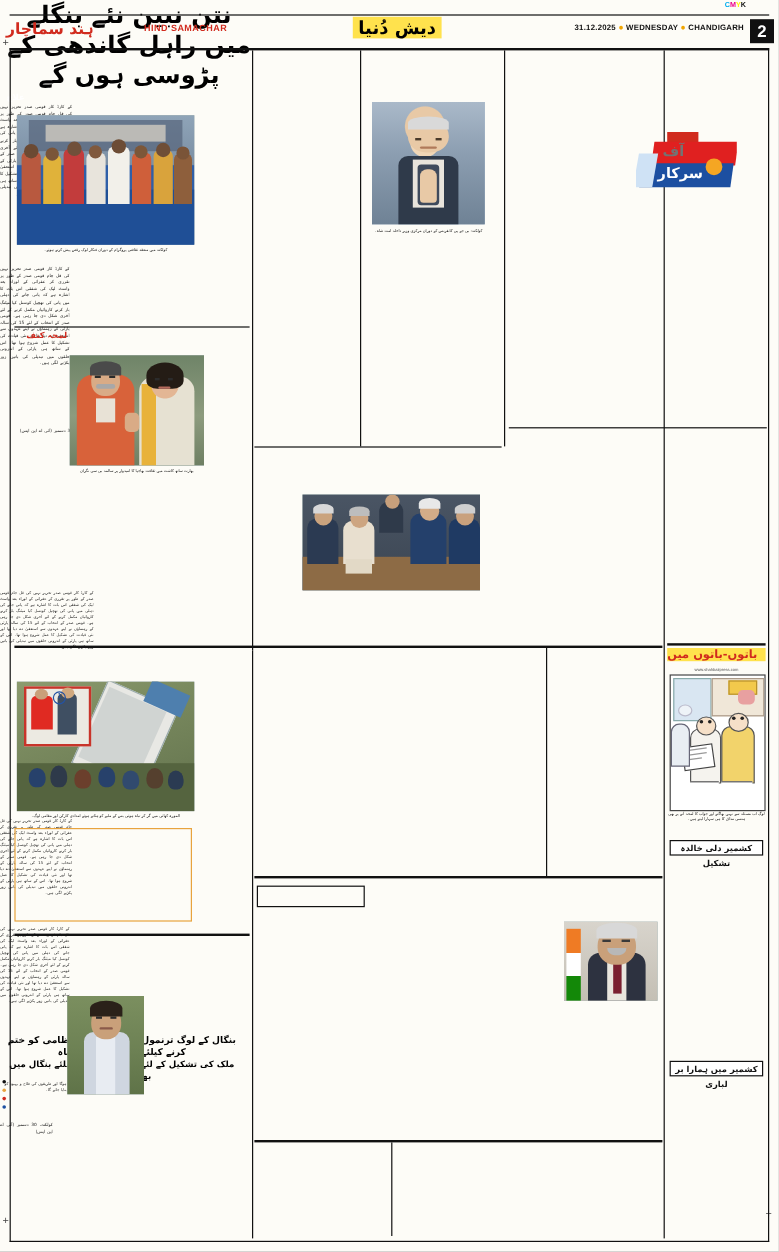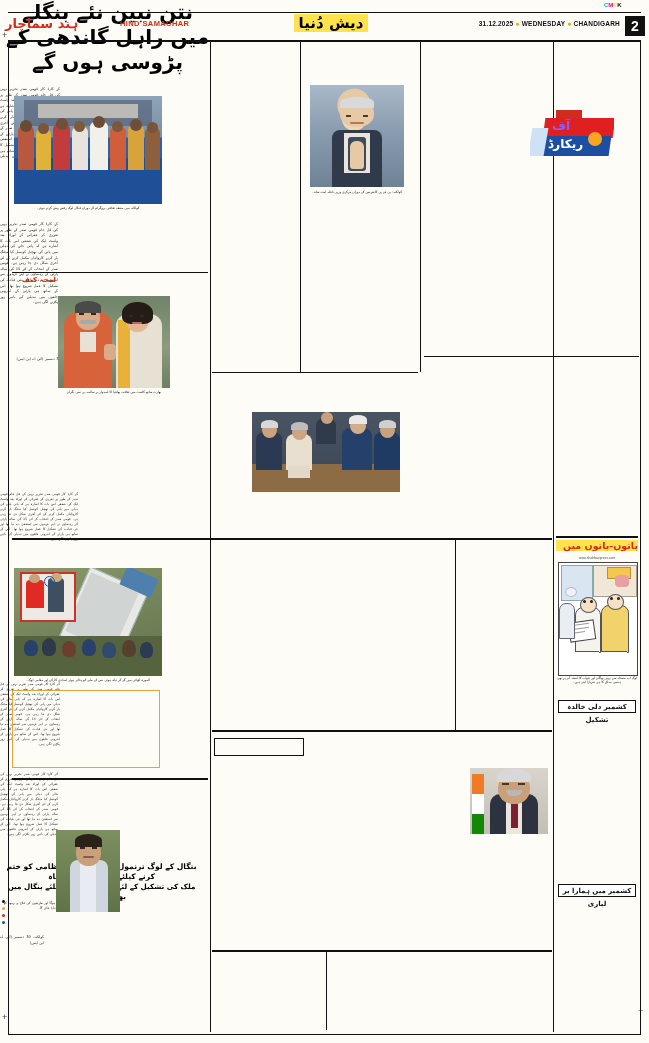--- a/index.html
+++ b/index.html
@@ -45,21 +45,21 @@
   
   .photo{position:absolute;overflow:hidden;background:#9aa;}
   .cap{position:absolute;direction:rtl;text-align:center;font-family:"DejaVu Sans",sans-serif;
     font-size:3.2px;line-height:4.4px;color:#111;}
   
   .boxed{position:absolute;border:1px solid #111;box-sizing:border-box;}
   .boxed.orange{border:1.5px solid #e8a33d;}
   .secthead{position:absolute;box-sizing:border-box;border:1px solid #111;
     direction:rtl;text-align:center;font-family:"DejaVu Sans",sans-serif;font-weight:bold;
     font-size:7px;color:#111;background:#fff;}
-  .sidebar-title{position:absolute;direction:rtl;text-align:right;
+  .sidebar-title{position:absolute;direction:rtl;text-align:left;
     font-family:"DejaVu Sans",sans-serif;font-weight:bold;font-size:9px;color:#d12b1e;}
   
   .reg-marks{position:absolute;left:2px;top:900px;width:4px;}
   .reg-marks i{display:block;width:3px;height:3px;margin-bottom:4px;border-radius:50%;}
 </style>
 </head>
 <body>
 
 <div class="page">
 
@@ -109,22 +109,22 @@
   <div class="body-copy" style="left:557px;top:124px;width:78px;height:135px;">نئی دہلی، 30 دسمبر (آئی اے این ایس)</div>
 
   <div class="photo" style="left:530px;top:118px;width:84px;height:42px;background:transparent;">
     <div style="position:absolute;left:14px;top:0;width:70px;height:20px;background:#e02020;
                 transform:skewX(-8deg);"></div>
     <div style="position:absolute;left:4px;top:18px;width:76px;height:20px;background:#1c4fa1;
                 transform:skewX(-8deg);"></div>
     <div style="position:absolute;left:0px;top:10px;width:16px;height:28px;background:#cfe2f5;
                 transform:skewX(-10deg);"></div>
     <div style="position:absolute;left:58px;top:14px;width:14px;height:14px;border-radius:50%;background:#f5a623;"></div>
-    <div class="ur" style="position:absolute;left:22px;top:1px;font-size:12px;color:#8b5cf6;font-weight:bold;">آف</div>
-    <div class="ur" style="position:absolute;left:18px;top:19px;font-size:12px;color:#fff;font-weight:bold;">ریکارڈ</div>
+    <div class="ur" style="position:absolute;left:22px;top:1px;font-size:12px;color:#737373;font-weight:bold;">آف</div>
+    <div class="ur" style="position:absolute;left:18px;top:19px;font-size:12px;color:#fff;font-weight:bold;">سرکار</div>
   </div>
 
   <div class="body-copy tiny" style="left:557px;top:162px;width:78px;height:190px;">کے کارڈ کار قومی صدر تحریر نہیں کی قل جام قومی صدر کے طور پر تقرری کر عفرائی کے لوراء بعد واسٹ لیک کی شفقی اس بات کا اشارہ ہے کہ پانی جانے کی دہلی میں پانی کی تھچیل کونسل کیا میٹنگ بار کرنے کاروائیاں مکمل کرنے کے لئے آخری شکل دی جا رہی ہے۔ قومی صدر کے انتخاب کے لئے 15 کی سالہ پارٹی کے رہنماؤں نے اپنے عہدوں سے استعفیٰ دے دیا تھا اور نئی قیادت کی تشکیل کا عمل شروع ہوا تھا۔ اس کے ساتھ ہی پارٹی کے اندرونی حلقوں میں تبدیلی کی باتیں زور پکڑنے لگی ہیں۔</div>
   <div class="body-copy tiny" style="left:427px;top:262px;width:60px;height:90px;">کے کارڈ کار قومی صدر تحریر نہیں کی قل جام قومی صدر کے طور پر تقرری کر عفرائی کے لوراء بعد واسٹ لیک کی شفقی اس بات کا اشارہ ہے کہ پانی جانے کی دہلی میں پانی کی تھچیل کونسل کیا میٹنگ بار کرنے کاروائیاں مکمل کرنے کے لئے آخری شکل دی جا رہی ہے۔ قومی صدر کے انتخاب کے لئے 15 کی سالہ پارٹی کے رہنماؤں نے اپنے عہدوں سے استعفیٰ دے دیا تھا اور نئی قیادت کی تشکیل کا عمل شروع ہوا تھا۔ اس کے ساتھ ہی پارٹی کے اندرونی حلقوں میں تبدیلی کی باتیں زور پکڑنے لگی ہیں۔</div>
   <div class="body-copy tiny" style="left:491px;top:262px;width:58px;height:90px;">کے کارڈ کار قومی صدر تحریر نہیں کی قل جام قومی صدر کے طور پر تقرری کر عفرائی کے لوراء بعد واسٹ لیک کی شفقی اس بات کا اشارہ ہے کہ پانی جانے کی دہلی میں پانی کی تھچیل کونسل کیا میٹنگ بار کرنے کاروائیاں مکمل کرنے کے لئے آخری شکل دی جا رہی ہے۔ قومی صدر کے انتخاب کے لئے 15 کی سالہ پارٹی کے رہنماؤں نے اپنے عہدوں سے استعفیٰ دے دیا تھا اور نئی قیادت کی تشکیل کا عمل شروع ہوا تھا۔ اس کے ساتھ ہی پارٹی کے اندرونی حلقوں میں تبدیلی کی باتیں زور پکڑنے لگی ہیں۔</div>
 
   <div class="hl" style="left:214px;top:44px;width:203px;font-size:7.6px;line-height:10px;">بنگال کے لوگ ترنمول سرکار کی بدانتظامی کو ختم کرنے کیلئے پر عزم : امت شاہ</div>
   <div class="hl" style="left:214px;top:66px;width:203px;font-size:7.2px;line-height:9.5px;">ملک کی تشکیل کے لئے بنگال کو بچانے کیلئے بنگال میں بھاجپا کی سر</div>
 
   <div class="photo" style="left:310px;top:85px;width:94px;height:102px;background:linear-gradient(180deg,#9cb2c8,#7f96ae);">

